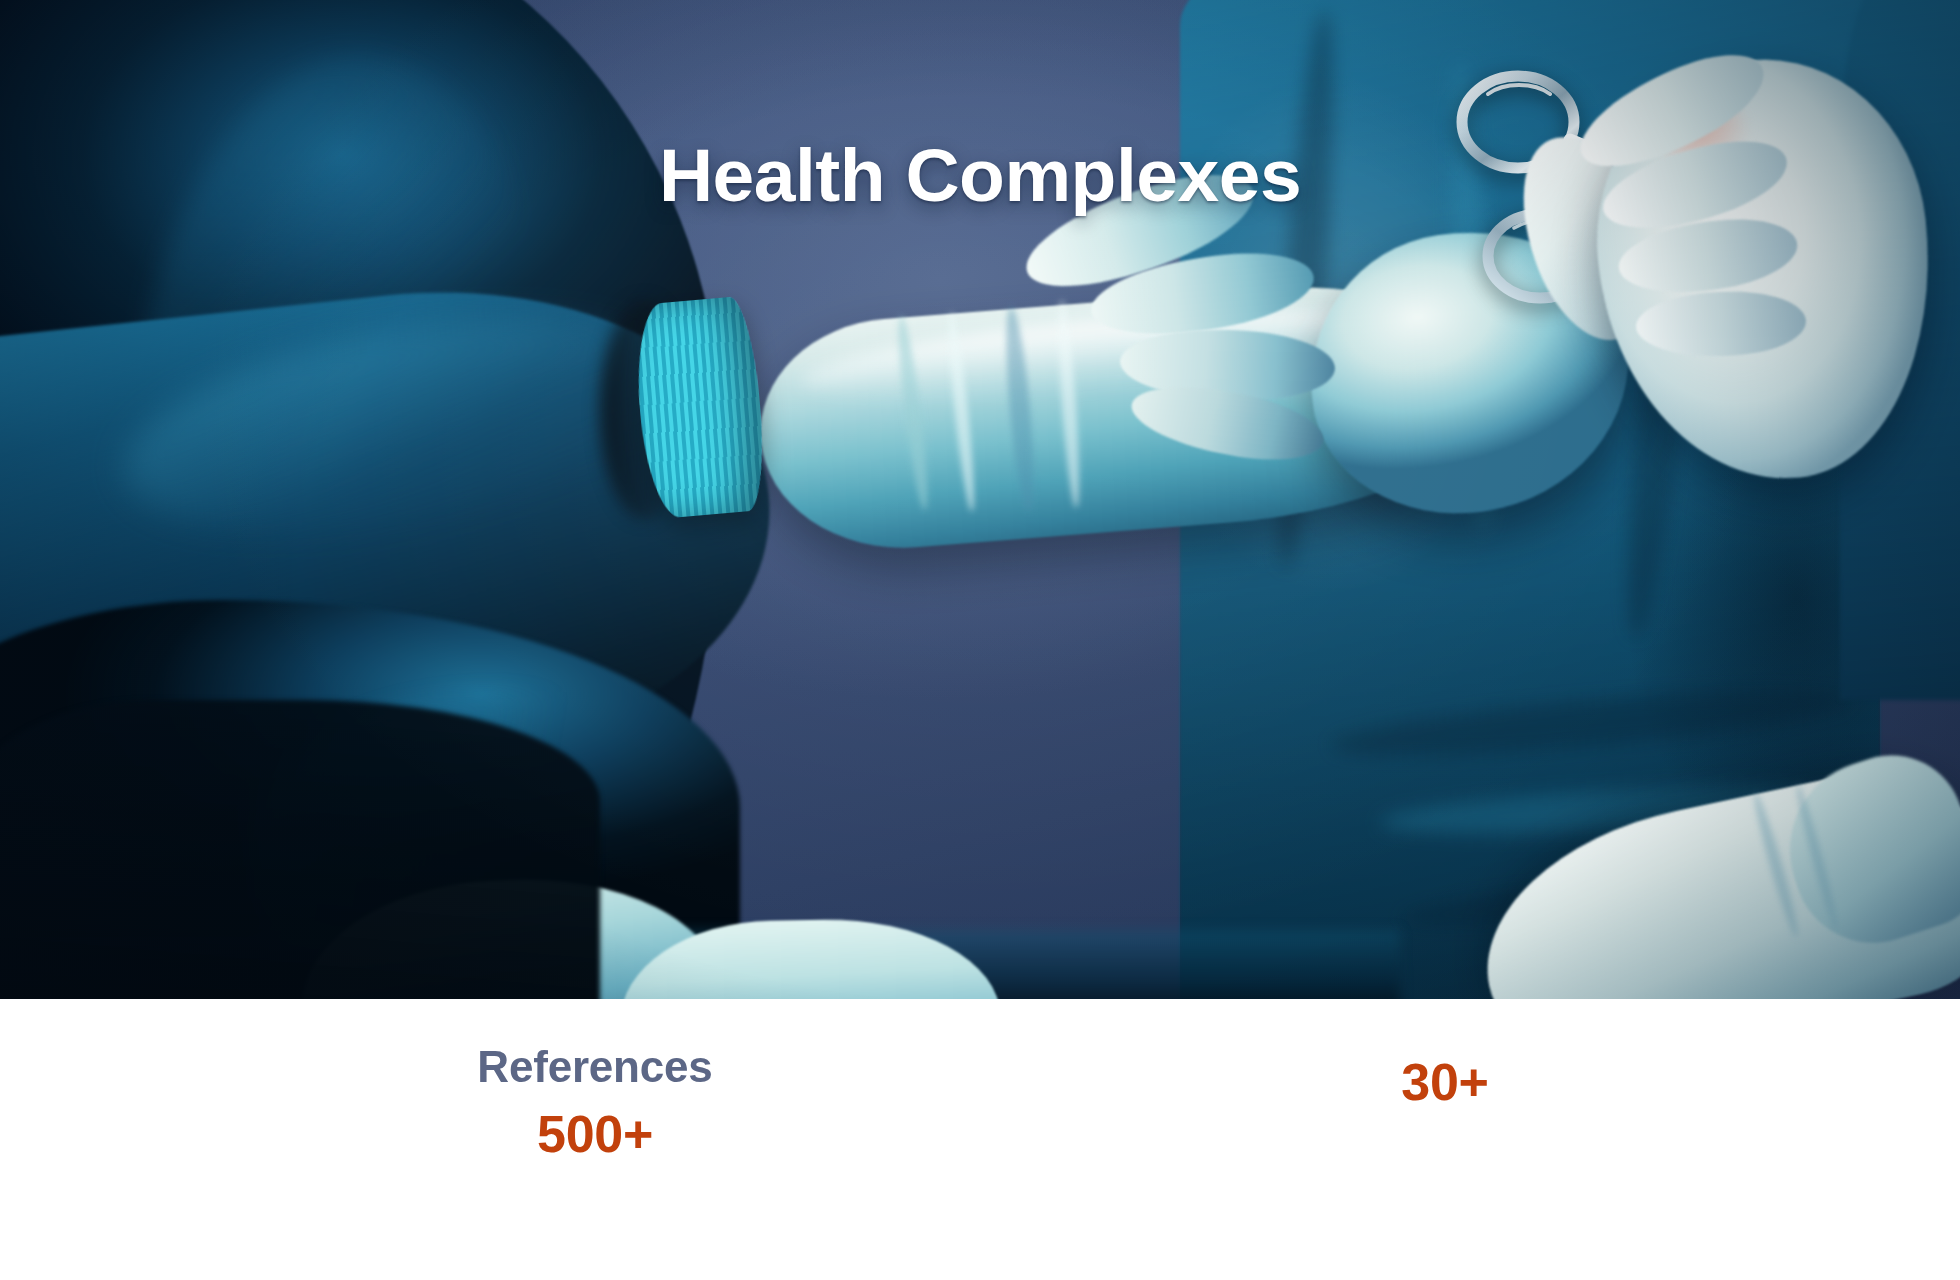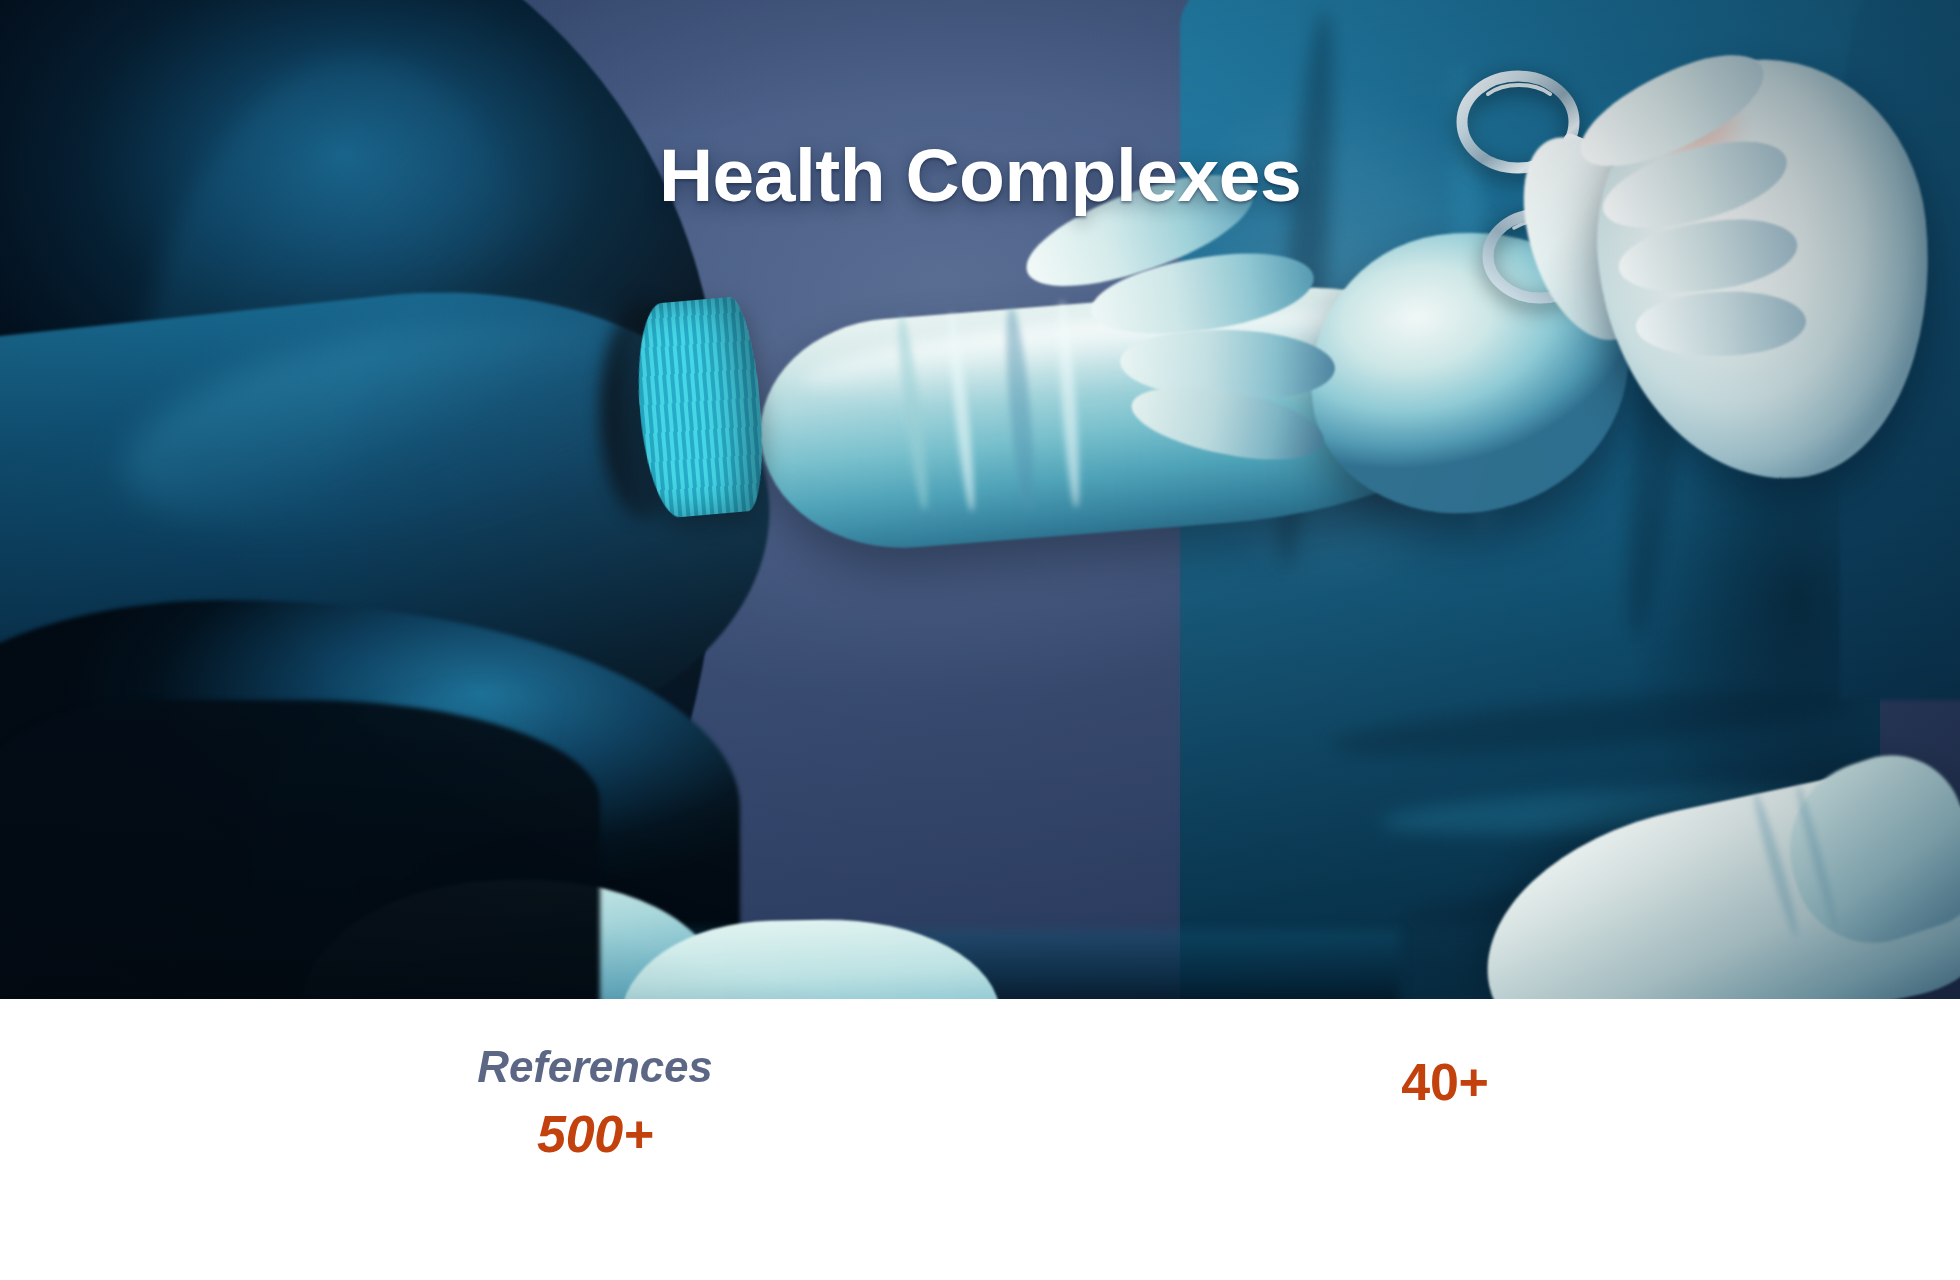--- a/index.html
+++ b/index.html
@@ -324,21 +324,21 @@
     background:#ffffff;
     display:flex;
     align-items:flex-start;
   }
   .stat {
     position:absolute;
     top:42px;
     text-align:center;
     width:420px;
   }
-  .stat-references { left:385px;font-style:italic; }
+  .stat-references { left:385px; }
   .stat-country   { left:1235px; }
 
   .stat-label {
     font-size:44px;
     font-weight:bold;
     color:#5C6786;
     line-height:1.18;
     letter-spacing:-0.2px;
     font-family:"Liberation Sans", sans-serif;
   }
@@ -455,18 +455,18 @@
   </section>
 
   <section class="stats">
 
     <div class="stat stat-references">
       <div class="stat-label">References</div>
       <div class="stat-value">500+</div>
     </div>
 
     <div class="stat stat-country">
-      <div class="stat-value">40+</div>
+      <div class="stat-value">30+</div>
     </div>
 
   </section>
 
 </div>
 
 </body></html>

